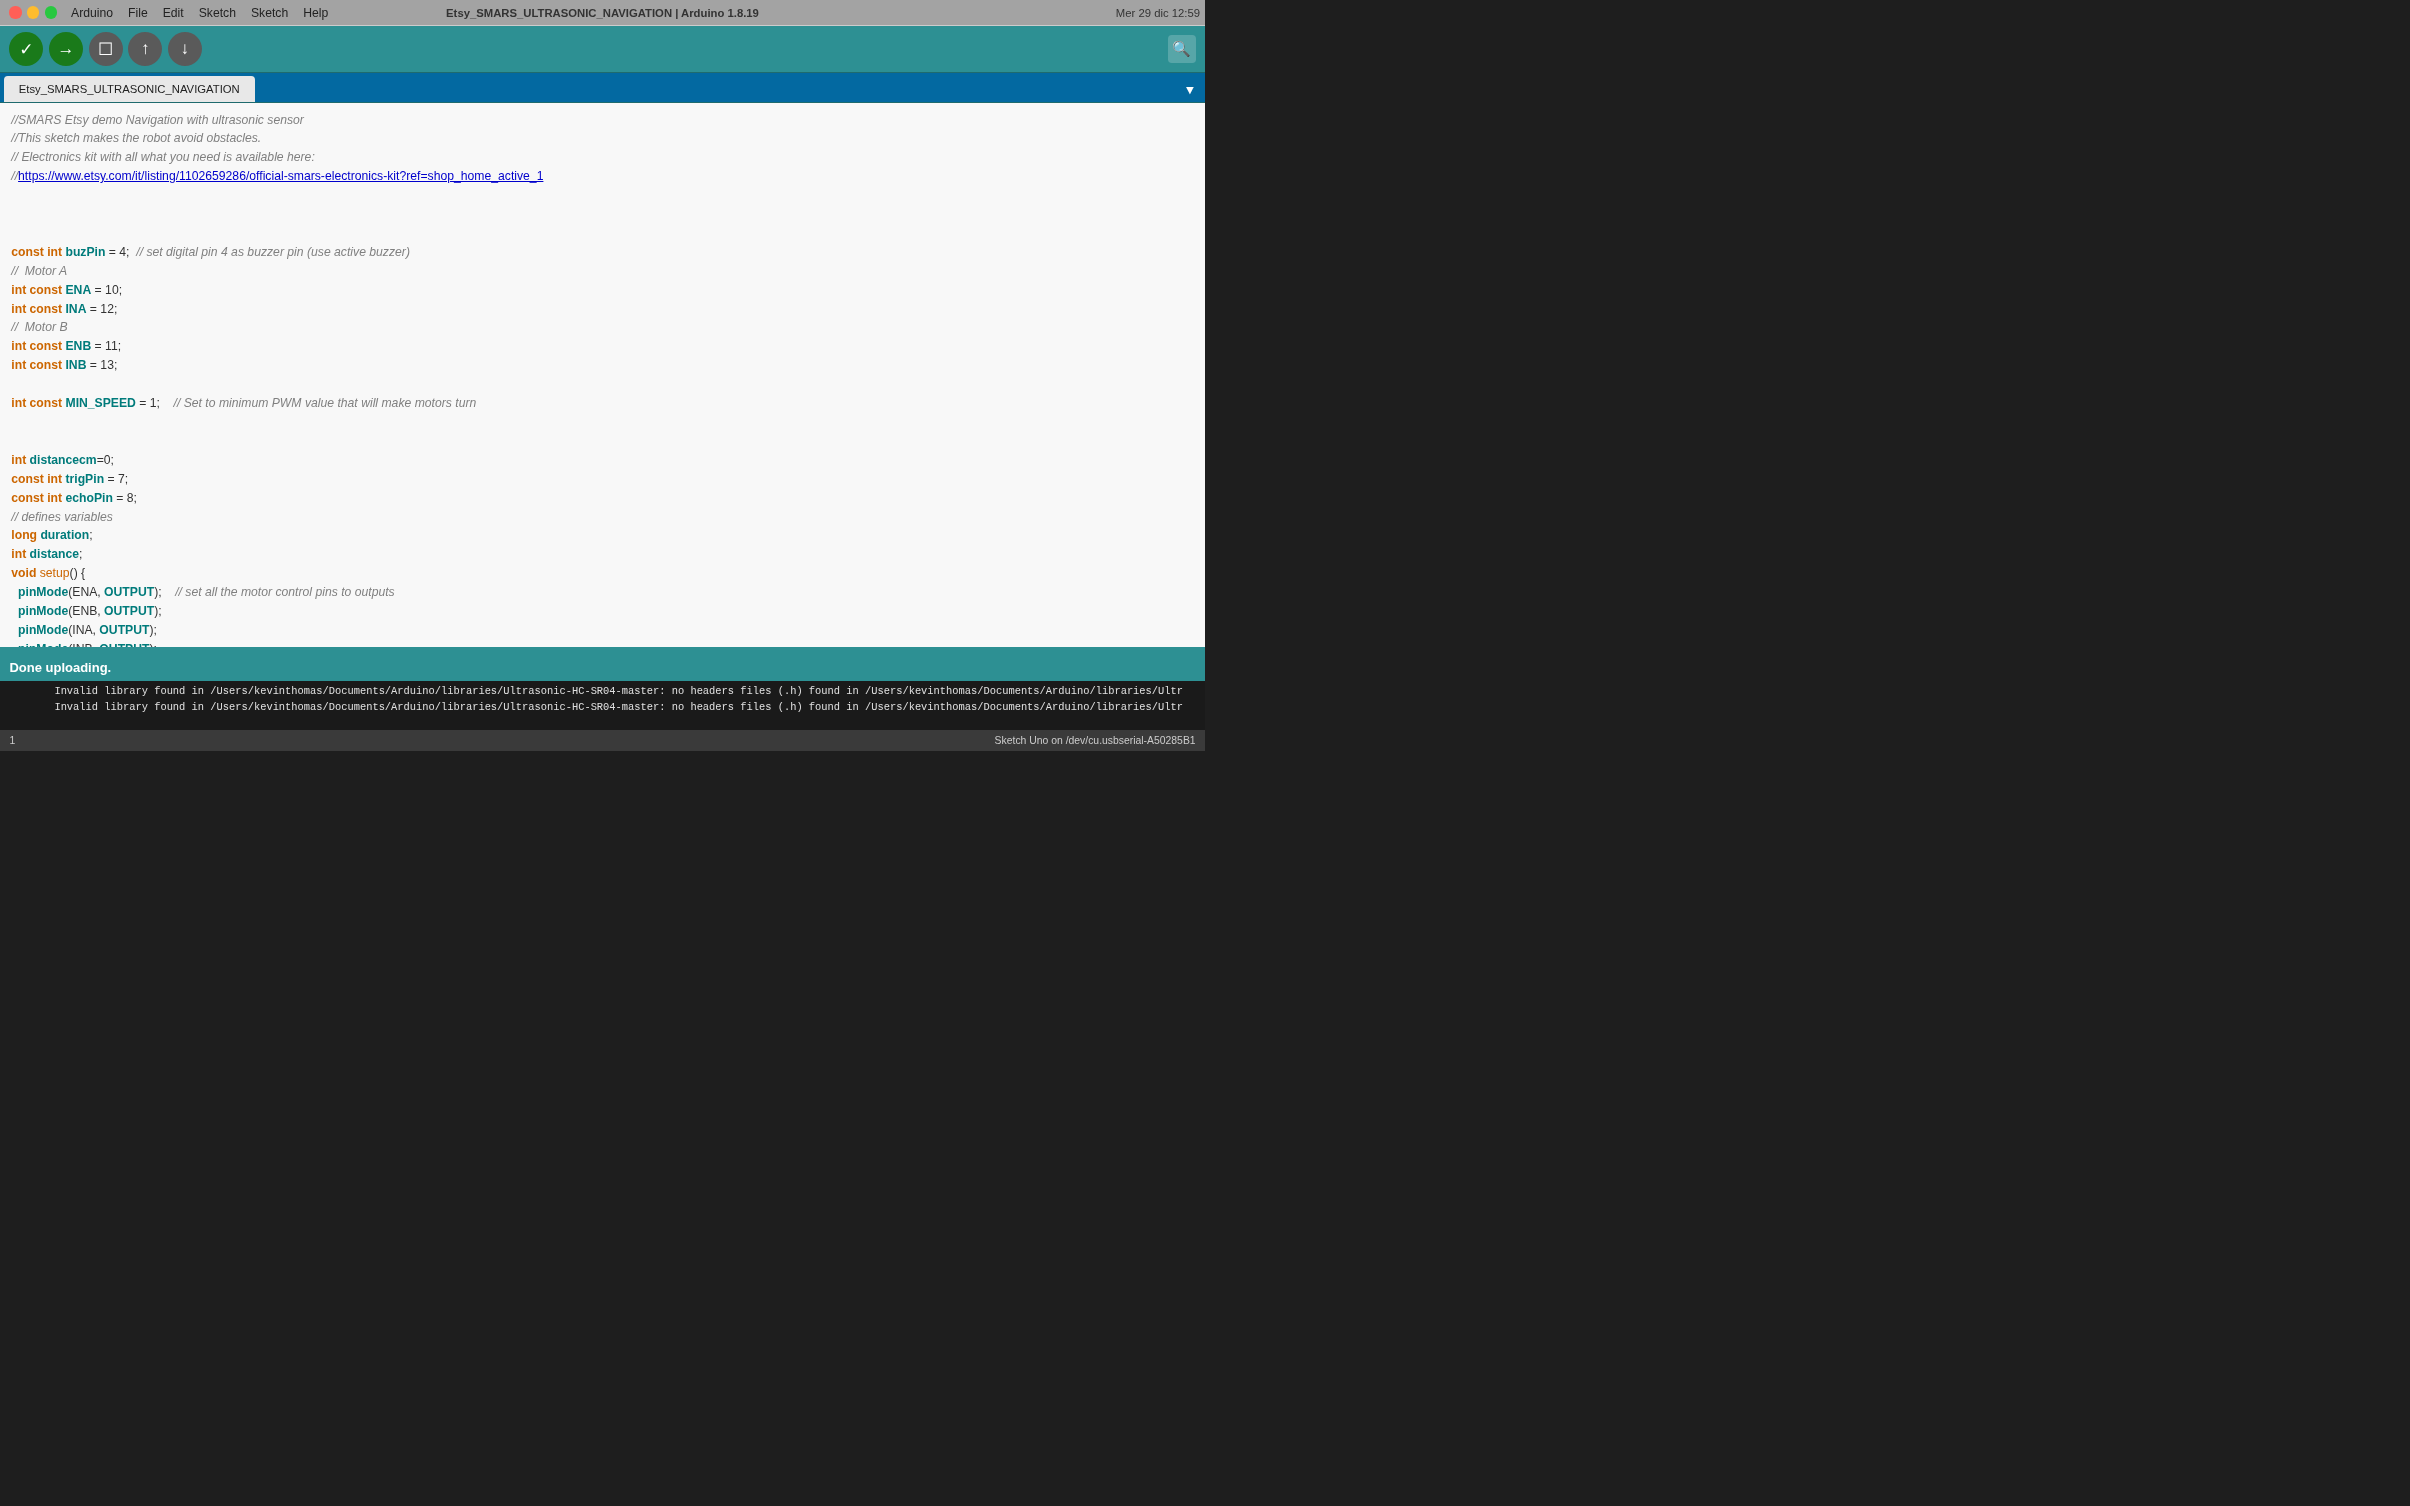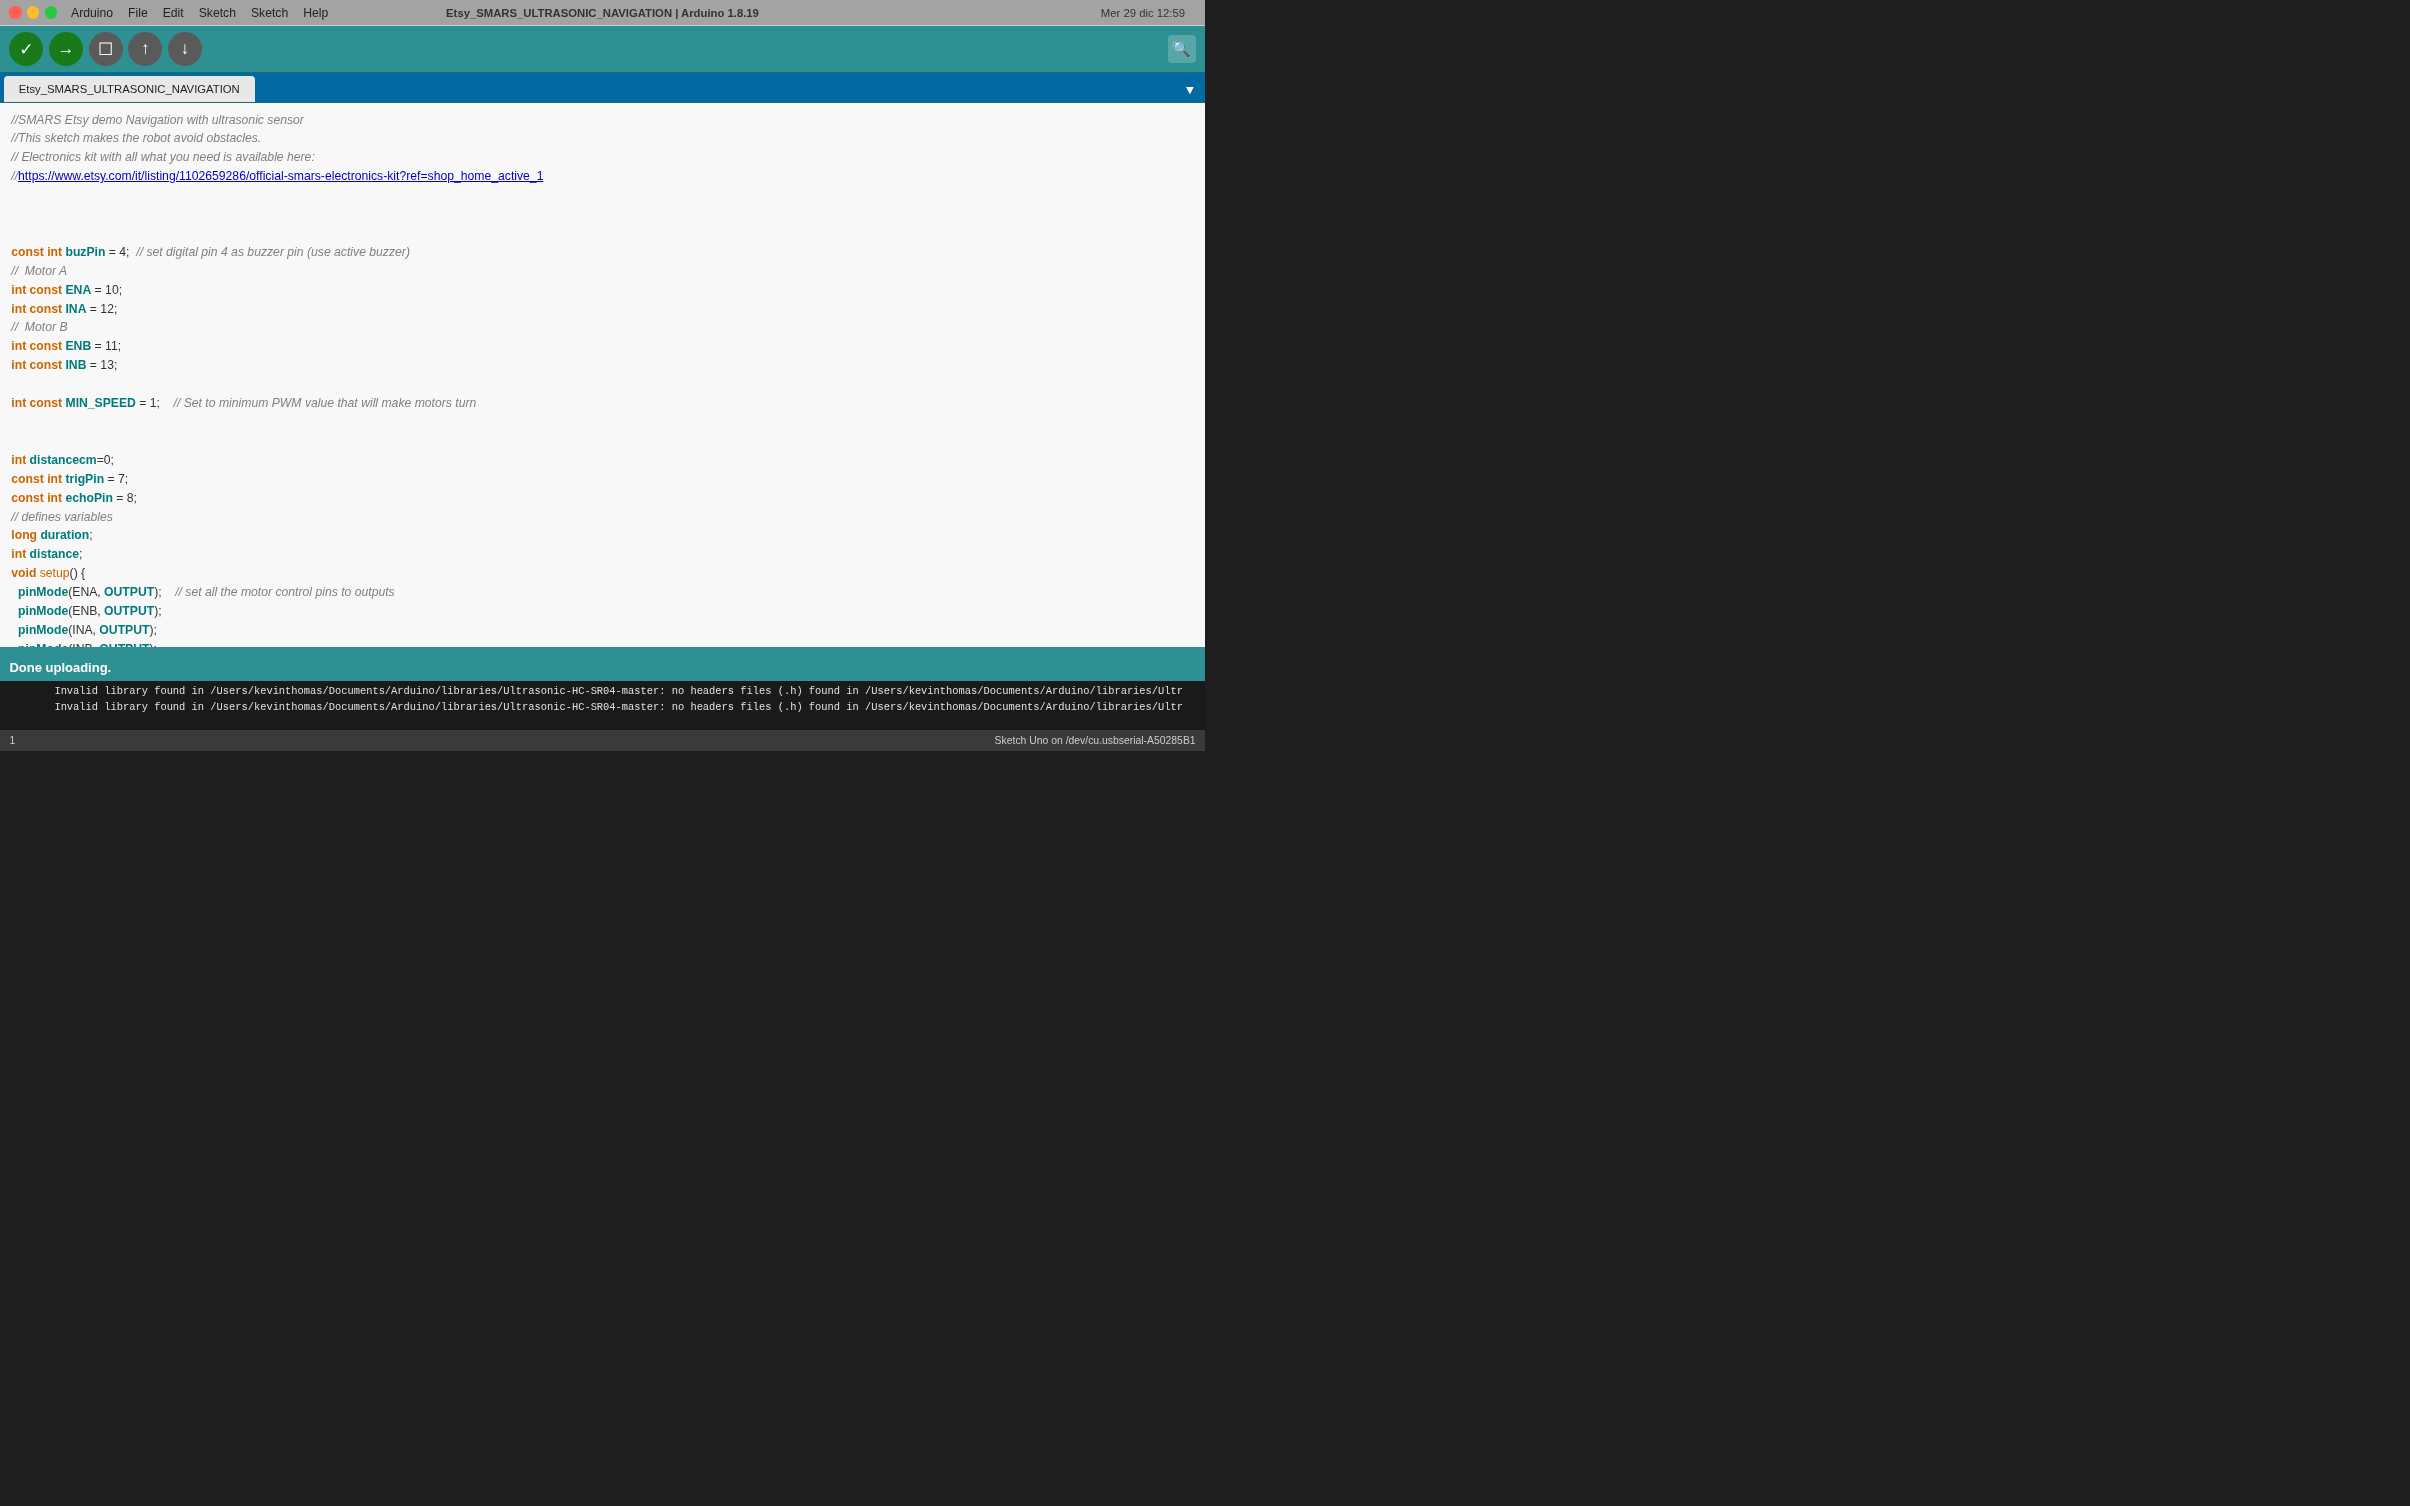--- a/index.html
+++ b/index.html
@@ -53,21 +53,21 @@
       align-items: center;
     }
     .mac-menu span {
       font-size: 12.2px;
       color: #222;
       font-family: -apple-system, BlinkMacSystemFont, sans-serif;
       cursor: pointer;
     }
     .title-bar-right {
       position: absolute;
-      right: 20px;
+      right: 5px;
       display: flex;
       gap: 9.4px;
       align-items: center;
       font-family: -apple-system, BlinkMacSystemFont, sans-serif;
       font-size: 11.3px;
       color: #333;
     }
 
     
     .toolbar {

